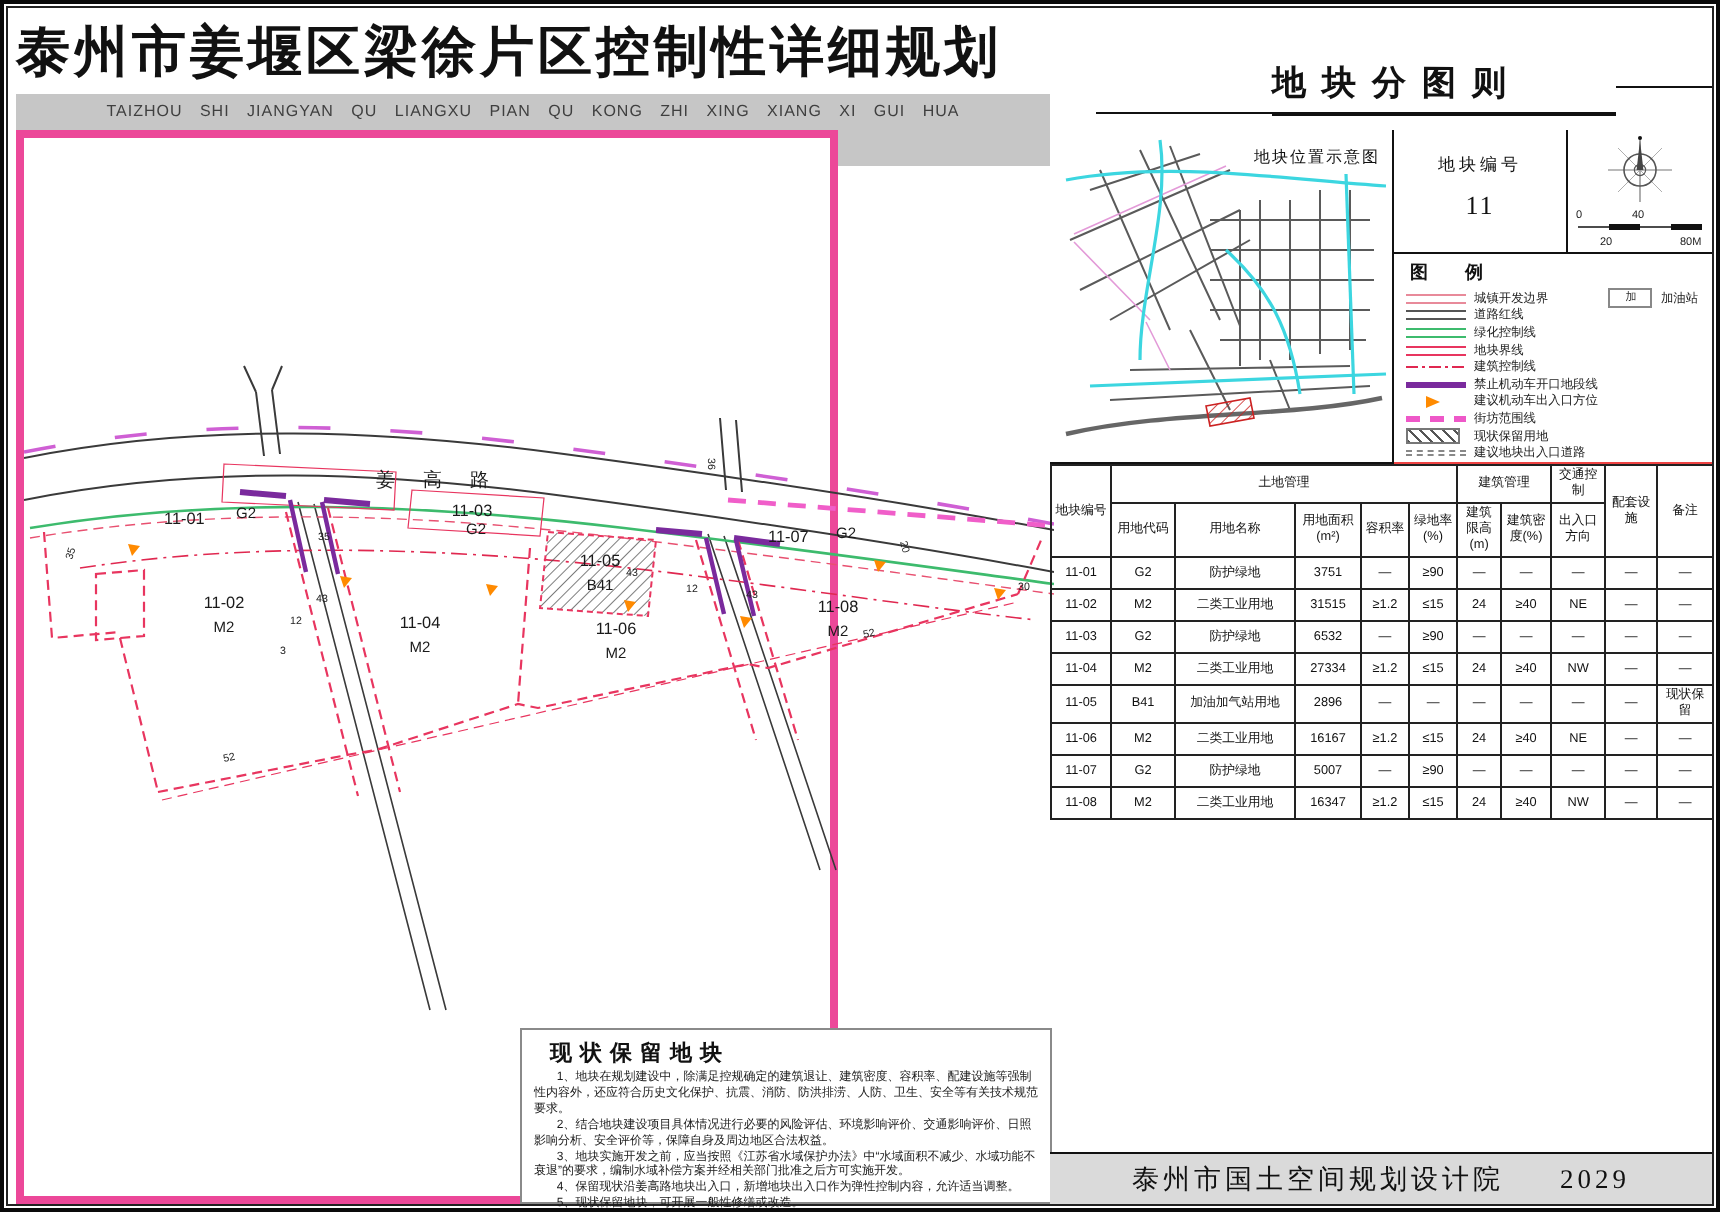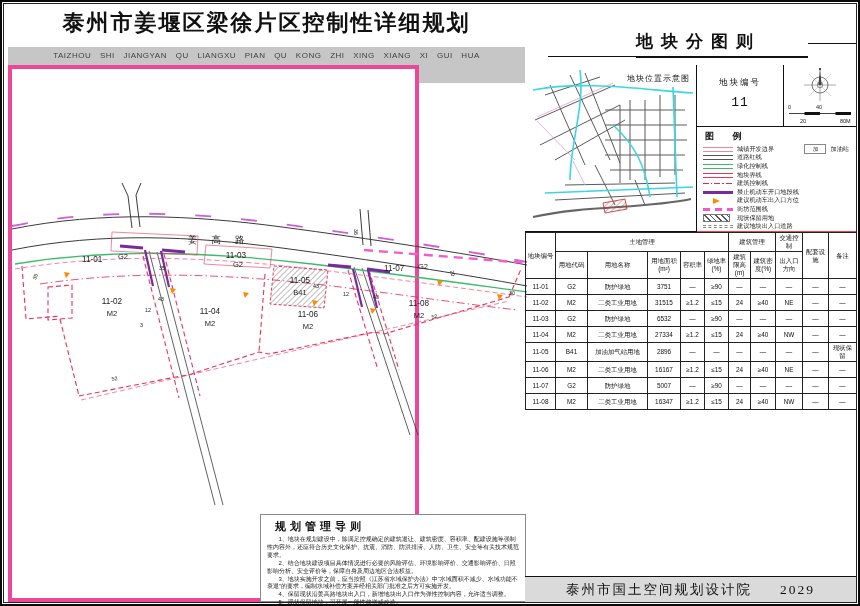--- a/index.html
+++ b/index.html
@@ -1,22 +1,22 @@
 <!DOCTYPE html>
 <html><head>
 <meta charset="utf-8">
 <style>
   html,body{margin:0;padding:0;background:#9a9a9a;}
   .page{position:relative;width:860px;height:606px;background:#fff;border:2px solid #0a0a0a;
         box-sizing:border-box;font-family:"Liberation Sans","DejaVu Sans",sans-serif;overflow:hidden;color:#111;}
   .inner-frame{position:absolute;inset:1px;border:1px solid #222;pointer-events:none;}
 
   
-  .title{position:absolute;left:6px;top:6px;width:517px;text-align:center;
-         font-size:22px;font-weight:bold;letter-spacing:2px;white-space:nowrap;}
+  .title{position:absolute;left:6px;top:6px;width:517px;
+         font-size:27px;font-weight:bold;letter-spacing:2px;white-space:nowrap;}
   .pinyin{position:absolute;left:6px;top:45px;width:517px;height:36px;line-height:18px;background:#c6c6c6;
           text-align:center;font-size:8px;color:#3f3f3f;letter-spacing:.5px;word-spacing:6px;white-space:nowrap;}
   .sheet-tab{position:absolute;left:634px;top:26px;width:172px;height:28px;line-height:28px;
              font-size:17px;font-weight:bold;letter-spacing:8px;border-bottom:2px solid #111;}
   .tab-step-left{position:absolute;left:546px;top:54px;width:88px;border-top:1px solid #111;}
   .tab-step-right{position:absolute;left:806px;top:41px;width:48px;border-top:1px solid #111;}
 
   
   .map-panel{position:absolute;left:6px;top:63px;width:411px;height:537px;border:4px solid #ec4899;box-sizing:border-box;background:#fff;}
   .map-panel svg{position:absolute;left:0;top:0;}
@@ -25,21 +25,21 @@
               box-sizing:border-box;background:#fff;padding:3px 6px 0 6px;}
   .gl-title{font-size:11px;font-weight:bold;letter-spacing:4px;margin:1px 0 2px 8px;}
   .gl-items p{margin:0;font-size:6px;line-height:1.32;color:#1a1a1a;text-indent:1.9em;}
 
   
   .right-panel{position:absolute;left:523px;top:63px;width:331px;height:537px;}
   .inset{position:absolute;left:0;top:0;width:172px;height:167px;border-right:1px solid #111;border-bottom:1px solid #111;box-sizing:border-box;background:#fff;text-align:center;}
   .inset-label{position:absolute;right:6px;top:8px;font-size:8px;letter-spacing:1px;background:rgba(255,255,255,.7);}
   .plotno{position:absolute;left:172px;top:0;width:87px;height:62px;border-right:1px solid #111;border-bottom:1px solid #111;box-sizing:border-box;text-align:center;}
   .pn-label{font-size:8.5px;letter-spacing:2px;margin-top:12px;}
-  .pn-num{font-family:Liberation Mono, monospace;font-size:13px;margin-top:6px;letter-spacing:1px;}
+  .pn-num{font-family:Liberation Serif, serif;font-size:13px;margin-top:6px;letter-spacing:1px;}
   .compass-cell{position:absolute;left:259px;top:0;width:72px;height:62px;border-bottom:1px solid #111;box-sizing:border-box;
                 display:flex;flex-direction:column;align-items:center;}
   .legend{position:absolute;left:172px;top:62px;width:159px;height:105px;border-bottom:1px solid #ef4444;box-sizing:border-box;padding:2px 0 0 6px;}
   .legend-title{font-size:9px;font-weight:bold;letter-spacing:8px;margin:1px 0 2px 2px;}
   .lg-item{display:flex;align-items:center;gap:4px;height:8.6px;}
   .lg-sample{width:30px;flex:0 0 30px;display:flex;align-items:center;justify-content:flex-start;}
   .lg-label{font-size:6.2px;white-space:nowrap;color:#222;}
   .s-dbl{width:30px;height:3px;border-top:1px solid;border-bottom:1px solid;}
   .c-urban{border-color:#e88a9a;}
   .c-road{border-color:#555;}
@@ -177,21 +177,21 @@
         <text class="dim" x="331" y="227">12</text>
         <text class="dim" x="361" y="230">43</text>
         <text class="dim" x="438" y="202" transform="rotate(75 438 202)">20</text>
         <text class="dim" x="497" y="226">30</text>
         <text class="dim" x="100" y="312" transform="rotate(-12 100 312)">52</text>
         <text class="dim" x="420" y="250" transform="rotate(-13 420 250)">52</text>
       </g>
     </svg>
 
     <div class="guidelines">
-      <div class="gl-title">规划管理导则</div>
+      <div class="gl-title">现状保留地块</div>
       <div class="gl-items">
         <p>1、地块在规划建设中，除满足控规确定的建筑退让、建筑密度、容积率、配建设施等强制性内容外，还应符合历史文化保护、抗震、消防、防洪排涝、人防、卫生、安全等有关技术规范要求。</p>
         <p>2、结合地块建设项目具体情况进行必要的风险评估、环境影响评价、交通影响评价、日照影响分析、安全评价等，保障自身及周边地区合法权益。</p>
         <p>3、地块实施开发之前，应当按照《江苏省水域保护办法》中“水域面积不减少、水域功能不衰退”的要求，编制水域补偿方案并经相关部门批准之后方可实施开发。</p>
         <p>4、保留现状沿姜高路地块出入口，新增地块出入口作为弹性控制内容，允许适当调整。</p>
         <p>5、现状保留地块，可开展一般性修缮或改造。</p>
         <p>6、有特殊工艺要求的工业项目，其指标可根据实际情况确定。</p>
       </div>
     </div>
   </div>

